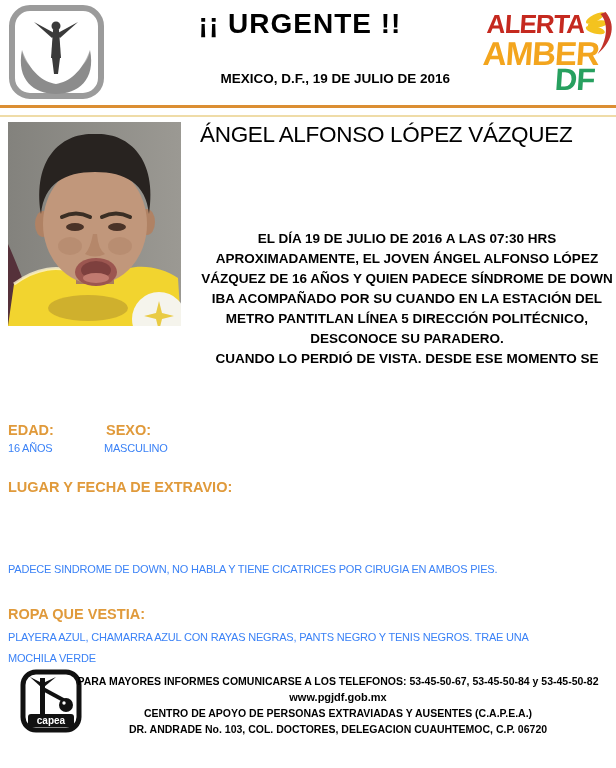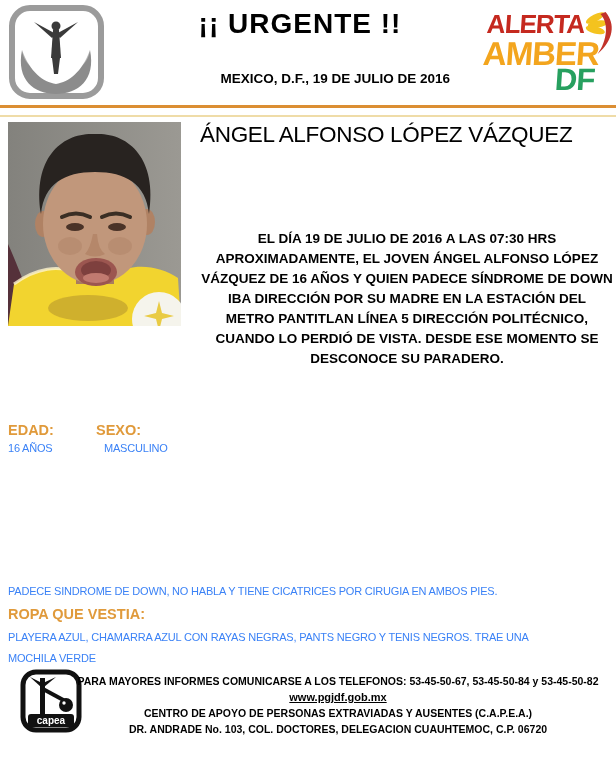--- a/index.html
+++ b/index.html
@@ -27,31 +27,31 @@
   .name{position:absolute; left:200px; top:122px; width:416px; 
     font-size:22.5px; font-weight:normal; white-space:nowrap; letter-spacing:-0.3px;}
   .desc{position:absolute; left:198px; top:189px; width:418px; text-align:center;
     color:#000000; font-weight:bold; font-size:13.5px; line-height:20px;margin-top:40px;}
   .desc div{white-space:nowrap;}
   
   .lbl{position:absolute; font-weight:bold; font-size:14.5px; color:#E09A3B; white-space:nowrap;}
   .val{position:absolute; font-size:11px; color:#3b82f6; letter-spacing:-0.2px; white-space:nowrap;}
   .val.wrap{white-space:normal; width:566px; line-height:21px;}
   .lbl-edad{left:8px; top:422px;}   .val-edad{left:8px; top:442px;}
-  .lbl-sexo{left:96px; top:422px;} .val-sexo{left:104px; top:442px;}
+  .lbl-sexo{left:106px; top:422px;} .val-sexo{left:104px; top:442px;}
   .lbl-lugar{left:8px; top:479px;}  .val-lugar{left:8px; top:500px;}
-  .lbl-senas{left:8px; top:542px;}  .val-senas{left:8px; top:585px;}
+  .lbl-senas{left:8px; top:542px;}  .val-senas{left:8px; top:563px;}
   .lbl-ropa{left:8px; top:606px;}   .val-ropa{left:8px; top:627px;}
   
   .capea-logo{position:absolute; left:20px; top:669px;}
   .footer{position:absolute; left:60px; top:673px; width:556px;
     display:flex; flex-direction:column; align-items:center;
     font-weight:bold; font-size:10.5px; line-height:16px;}
   .footer div{white-space:nowrap;}
-  .footer .url{text-decoration:underline; font-size:11px; color:#000;}
+  .footer .url{font-size:11px; color:#000;}
 </style>
 </head>
 <body>
 
 <div class="poster">
 
   <div class="gob-logo">
     <svg width="97" height="96" viewBox="0 0 97 96">
       <rect x="4" y="4" width="89" height="88" rx="18" fill="#ffffff" stroke="#9B9B9B" stroke-width="6"></rect>
       <path d="M14 46 C22 68 35 78 48 80 C61 78 74 68 82 46 C88 76 70 90 48 90 C26 90 8 76 14 46 Z" fill="#8C8C8C"></path>
@@ -125,31 +125,32 @@
       <ellipse cx="88" cy="156" rx="13" ry="5" fill="#C17A70"></ellipse>
     </svg>
   </div>
 
   <div class="name">ÁNGEL ALFONSO LÓPEZ VÁZQUEZ</div>
 
   <div class="desc">
     <div>EL DÍA 19 DE JULIO DE 2016 A LAS 07:30 HRS</div>
     <div>APROXIMADAMENTE, EL JOVEN ÁNGEL ALFONSO LÓPEZ</div>
     <div>VÁZQUEZ DE 16 AÑOS Y QUIEN PADECE SÍNDROME DE DOWN</div>
-    <div>IBA DIRECCIÓN POR SU MADRE EN LA ESTACIÓN DEL</div>
+    <div>IBA ACOMPAÑADO POR SU CUANDO EN LA ESTACIÓN DEL</div>
     <div>METRO PANTITLAN LÍNEA 5 DIRECCIÓN POLITÉCNICO,</div>
+    <div>DESCONOCE SU PARADERO.</div>
     <div>CUANDO LO PERDIÓ DE VISTA. DESDE ESE MOMENTO SE</div>
-    <div>DESCONOCE SU PARADERO.</div>
   </div>
 
   <div class="lbl lbl-edad">EDAD:</div>
   <div class="lbl lbl-sexo">SEXO:</div>
   <div class="val val-edad">16 AÑOS</div>
   <div class="val val-sexo">MASCULINO</div>
 
+  <div class="lbl lbl-lugar">LUGAR Y FECHA DE EXTRAVIO:</div>
 
   <div class="val val-senas">PADECE SINDROME DE DOWN, NO HABLA Y TIENE CICATRICES POR CIRUGIA EN AMBOS PIES.</div>
 
   <div class="lbl lbl-ropa">ROPA QUE VESTIA:</div>
   <div class="val val-ropa wrap">PLAYERA AZUL, CHAMARRA AZUL CON RAYAS NEGRAS, PANTS NEGRO Y TENIS NEGROS. TRAE UNA MOCHILA VERDE</div>
 
   <div class="capea-logo">
     <svg width="62" height="64" viewBox="0 0 62 64">
       <rect x="3" y="3" width="56" height="58" rx="13" fill="#ffffff" stroke="#111111" stroke-width="5"></rect>
       <rect x="20" y="9" width="5" height="38" fill="#111111"></rect>

